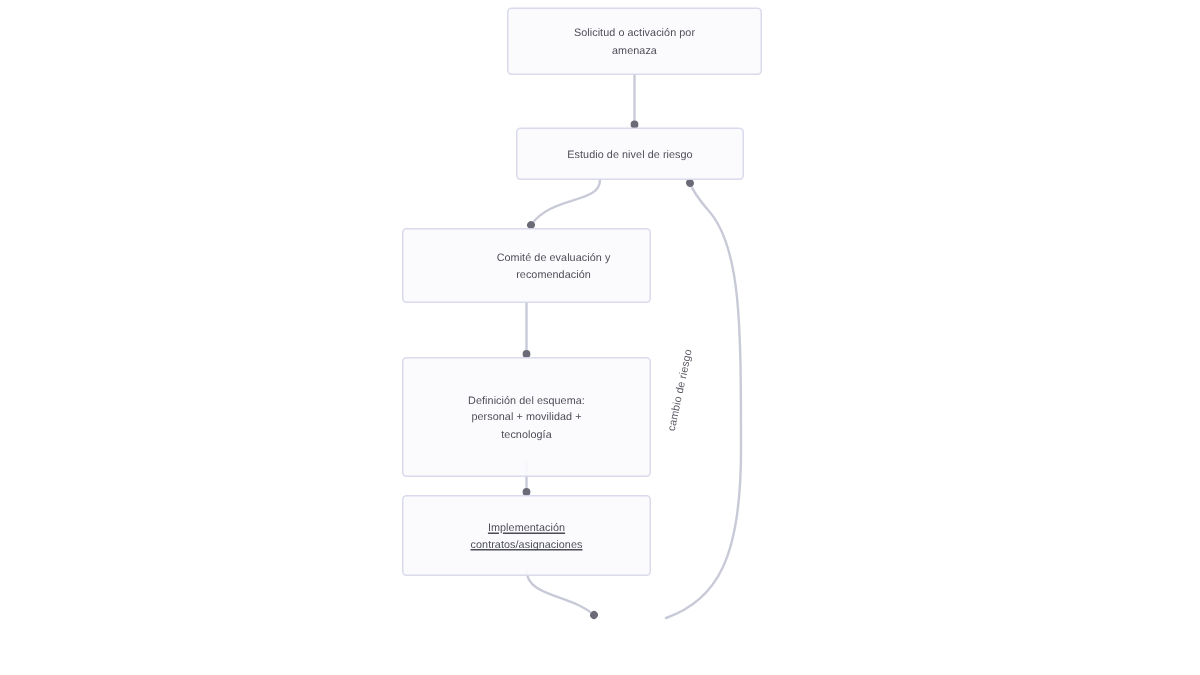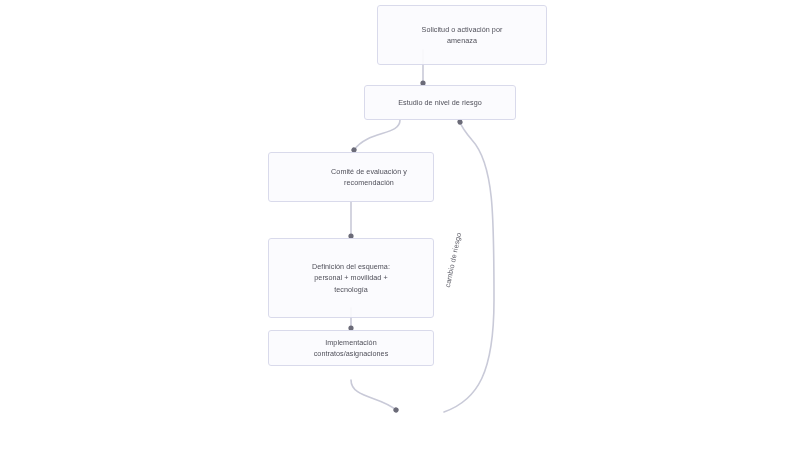--- a/index.html
+++ b/index.html
@@ -74,41 +74,41 @@
     <g id="edge-paths">
         <path d="M 423 50 L 423 83" fill="none" stroke="#c9cad8" stroke-width="1.6" stroke-linecap="round" marker-end="url(#arrow)"></path>
         <path d="M 400 120 C 400 136, 368 130, 354 150" fill="none" stroke="#c9cad8" stroke-width="1.6" stroke-linecap="round" marker-end="url(#arrow)"></path>
         <path d="M 351 202 L 351 236" fill="none" stroke="#c9cad8" stroke-width="1.6" stroke-linecap="round" marker-end="url(#arrow)"></path>
         <path d="M 351 308 L 351 328" fill="none" stroke="#c9cad8" stroke-width="1.6" stroke-linecap="round" marker-end="url(#arrow)"></path>
         <path d="M 351 380 C 351 398, 380 396, 396 410" fill="none" stroke="#c9cad8" stroke-width="1.6" stroke-linecap="round" marker-end="url(#arrow)"></path>
         <path d="M 444 412 C 478 400, 494 372, 494 300 C 494 216, 494 164, 472 140 C 466 133, 462 128, 460 122" fill="none" stroke="#c9cad8" stroke-width="1.6" stroke-linecap="round" marker-end="url(#arrow)"></path>
       </g>
   </svg>
 
-  <div class="node" style="left: 338px; top: 5px; width: 170px; height: 60px; margin-left: 39px;">
+  <div class="node" style="left: 338px; top: 5px; width: 170px; height: 45px;">
     <span class="node-label">Solicitud o activación por
 amenaza</span>
   </div>
 
-  <div class="node" style="left: 364px; top: 85px; width: 152px; height: 35px; align-items: center;">
+  <div class="node" style="left: 344px; top: 85px; width: 152px; height: 35px; align-items: center;">
     <span class="node-label">Estudio de nivel de riesgo</span>
   </div>
 
   <div class="node" style="left: 268px; top: 152px; width: 166px; height: 50px; padding-left: 44px;">
     <span class="node-label">Comité de evaluación y
 recomendación</span>
   </div>
 
   <div class="node" style="left: 268px; top: 238px; width: 166px; height: 80px;">
     <span class="node-label">Definición del esquema:
 personal + movilidad +
 tecnología</span>
   </div>
 
-  <div class="node" style="left: 268px; top: 330px; width: 166px; height: 36px;">
+  <div class="node" style="left: 268px; top: 330px; width: 166px; height: 54px; text-decoration: underline;">
     <span class="node-label">Implementación
 contratos/asignaciones</span>
   </div>
 
 
   <div class="edge-label" style="left: 453px; top: 260px; transform: translate(-50%, -50%) rotate(-78deg);">
     <span>cambio de riesgo</span>
   </div>
 
 </div>

